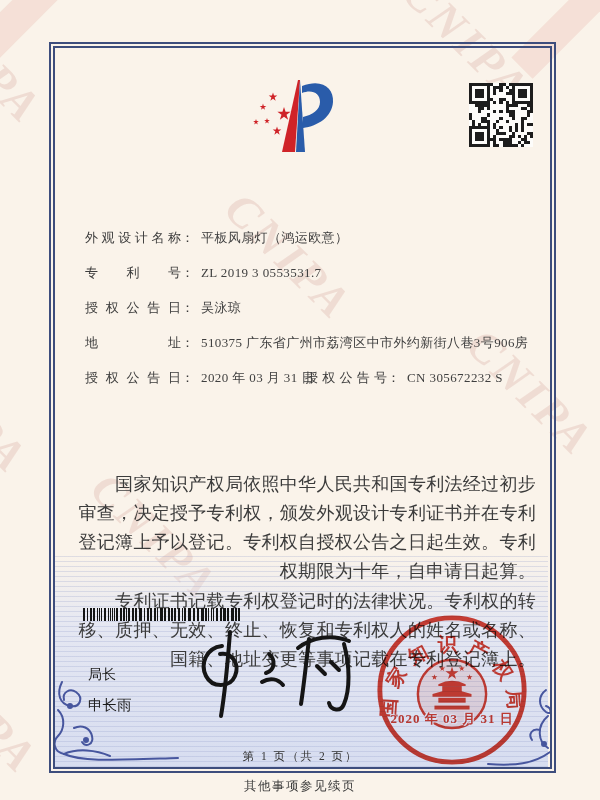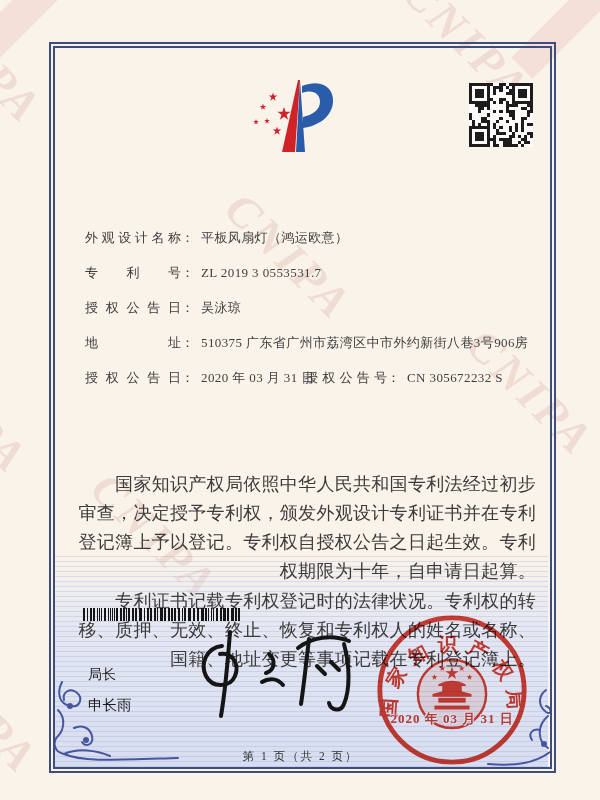--- a/index.html
+++ b/index.html
@@ -415,17 +415,18 @@
           <path d="M60,84 Q80,77 100,84 L100,87 L60,87 Z"></path>
           <rect x="70" y="76" width="20" height="7"></rect>
           <path d="M66,74 Q80,67 94,74 L94,76 L66,76 Z"></path>
         </g>
       </g>
     </svg>
     <div class="seal-date">2020 年 03 月 31 日</div>
   </div>
 
   <div class="page-num">第 1 页（共 2 页）</div>
+  <div class="foot-note">其他事项参见续页</div>
 
   <div class="frame">
     <div class="frame-inner"></div>
   </div>
 </div>
 
 </body></html>

